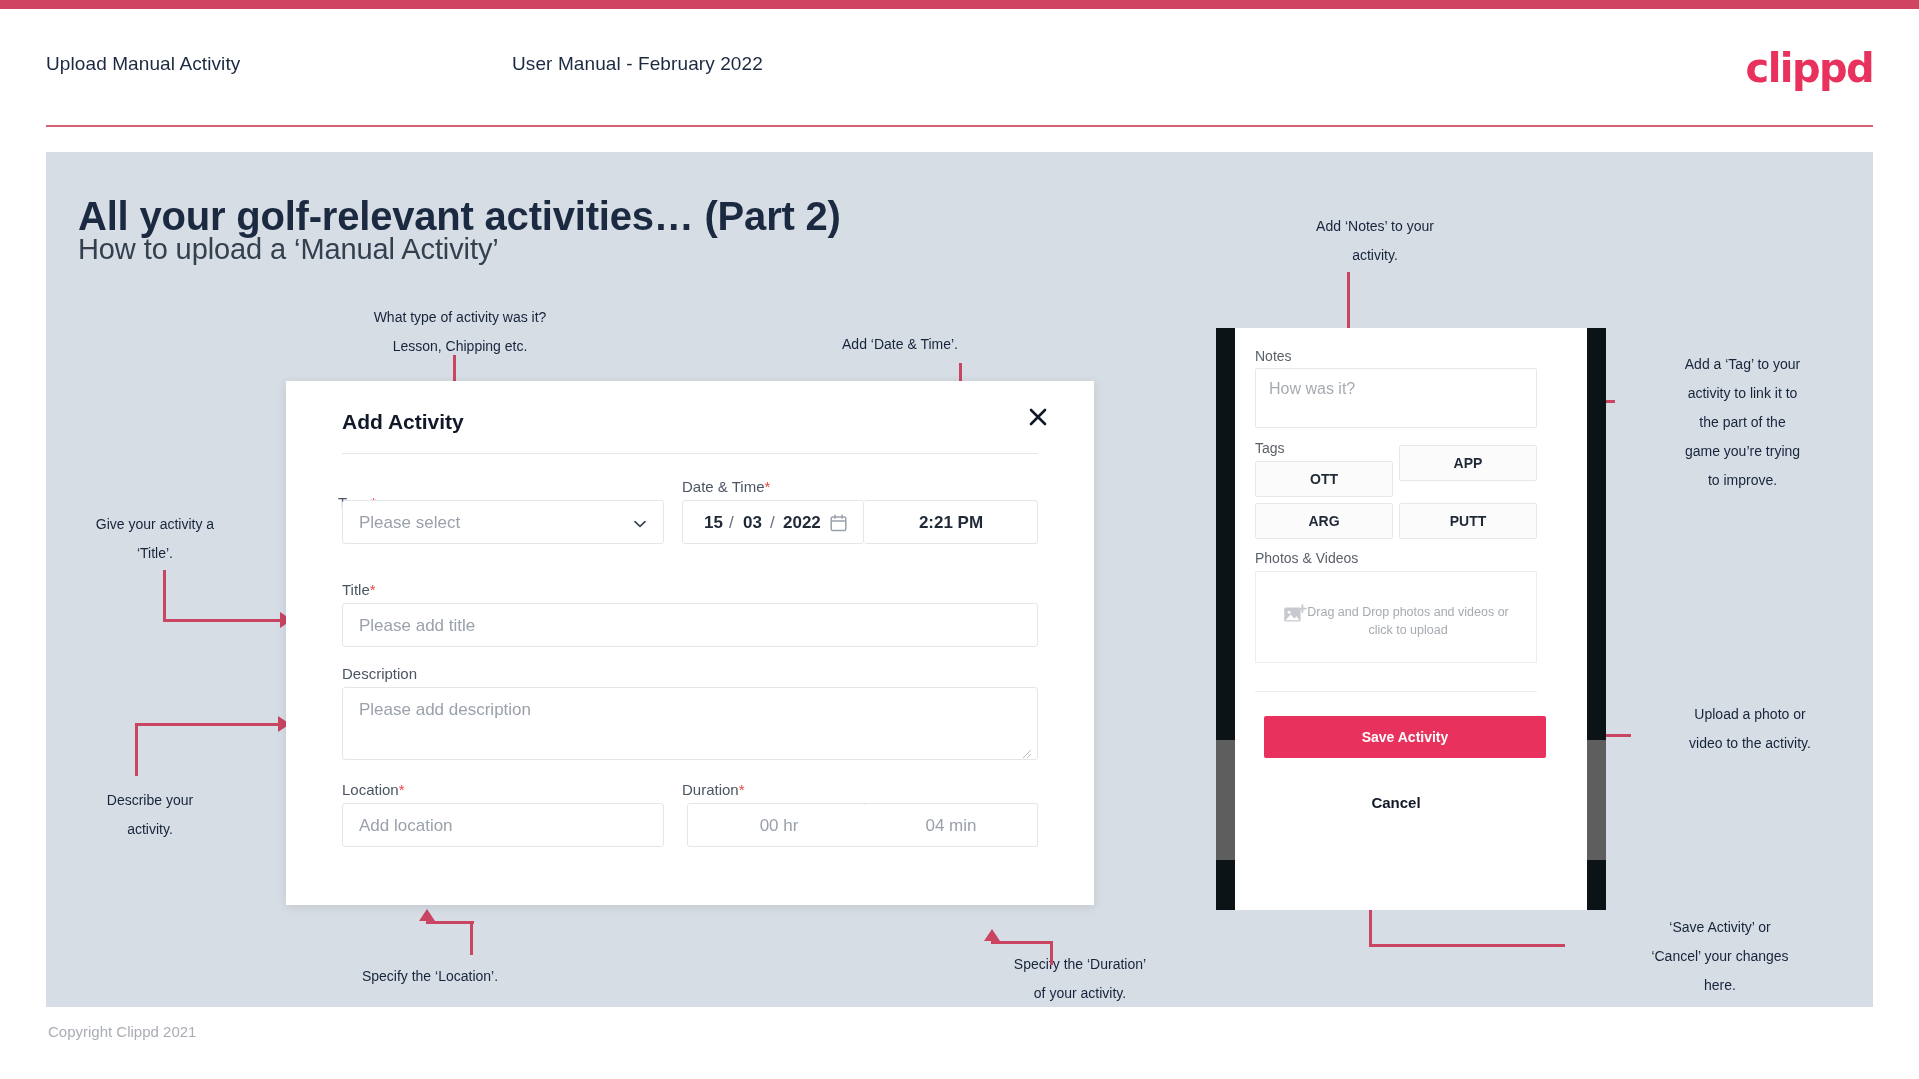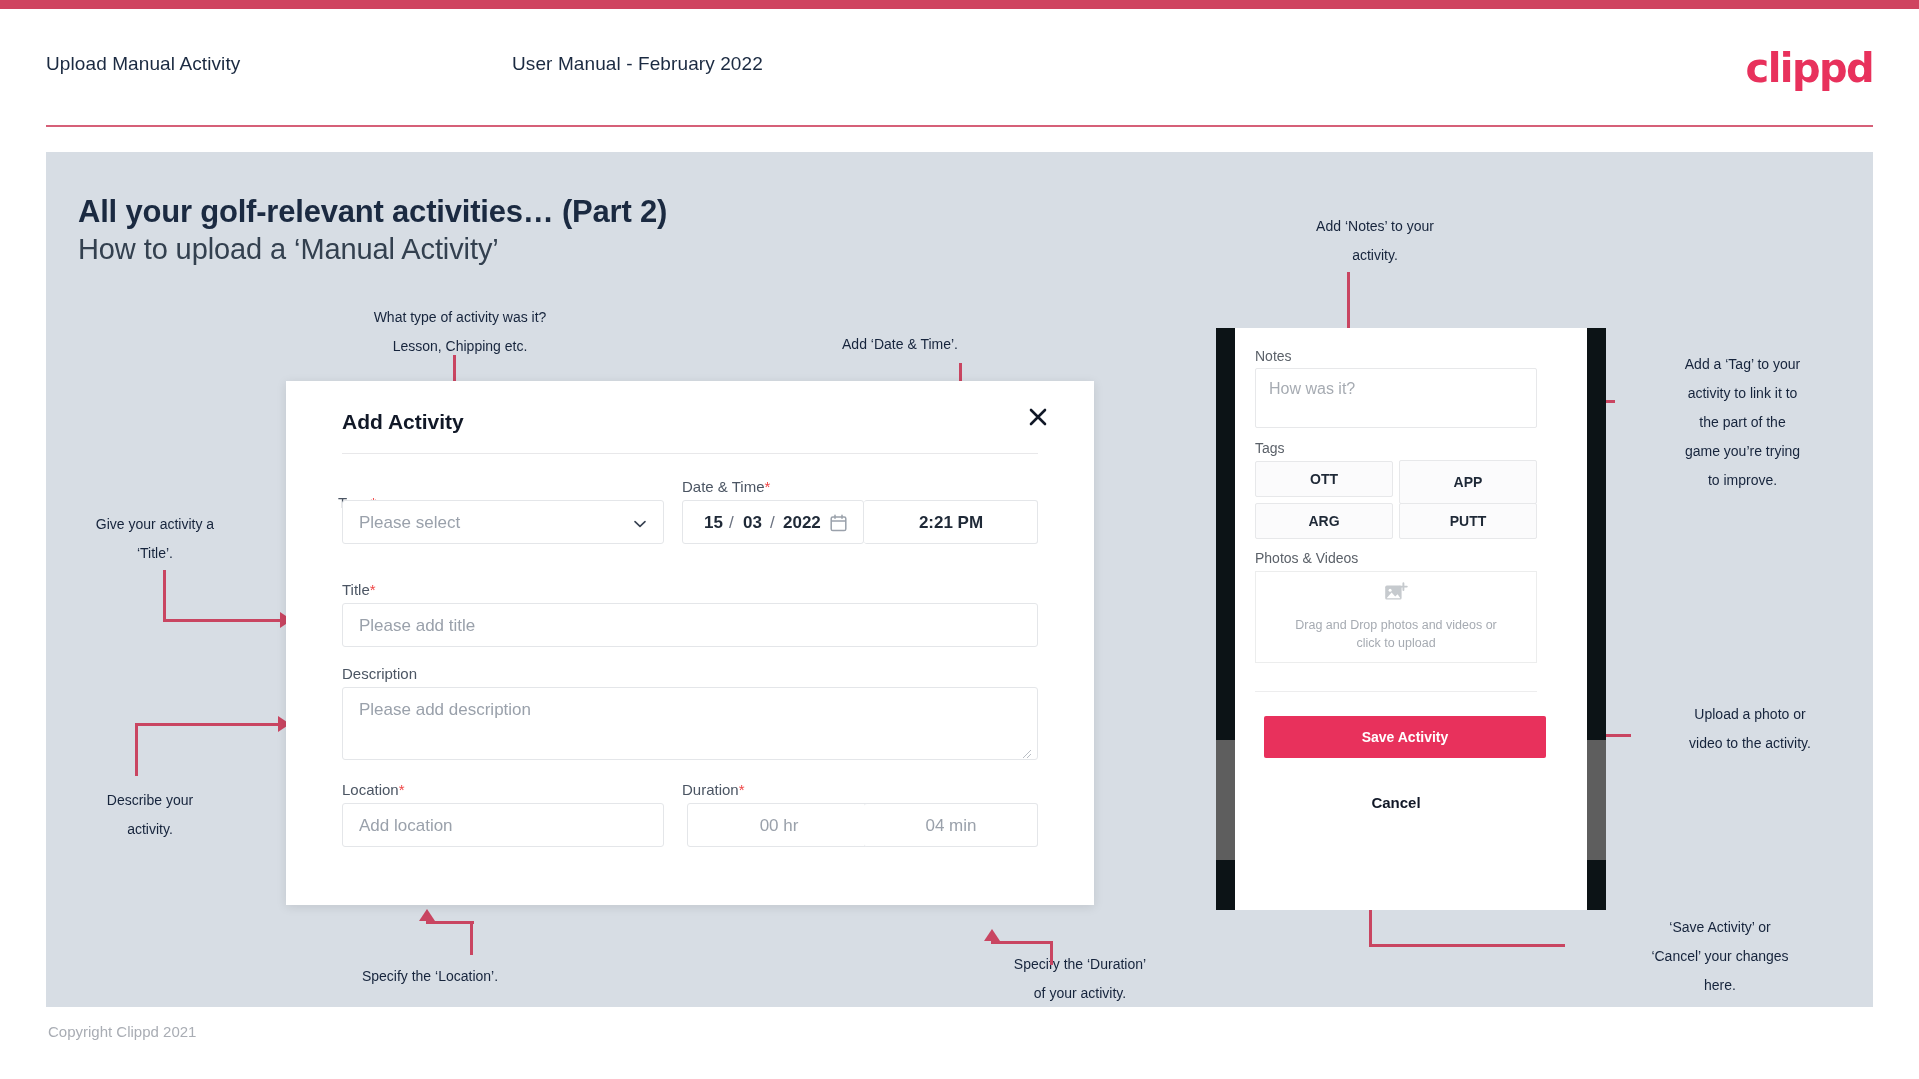--- a/index.html
+++ b/index.html
@@ -12,21 +12,21 @@
   }
   .top-bar{position:absolute;left:0;top:0;width:1919px;height:9px;background:#cf4460;}
   .hdr{position:absolute;left:0;top:9px;width:1919px;height:112px;background:#fff;}
   .hdr-left{position:absolute;left:46px;top:44px;font-size:19px;color:#1b2a41;font-weight:400;letter-spacing:.1px;}
   .hdr-mid{position:absolute;left:512px;top:44px;font-size:19px;color:#1b2a41;font-weight:400;letter-spacing:.1px;}
   .logo{position:absolute;right:46px;top:36px;font-size:40px;font-weight:700;color:#e8315c;letter-spacing:-1.6px;font-family:"DejaVu Sans",sans-serif;}
   .hdr-rule{position:absolute;left:46px;top:125px;width:1827px;height:2px;background:#cf4460;opacity:.85;}
 
   .slide{position:absolute;left:46px;top:152px;width:1827px;height:855px;background:#d7dde4;}
 
-  .title1{position:absolute;left:78px;top:194px;font-size:31px;font-weight:700;color:#1b2a41;letter-spacing:-.2px;}
+  .title1{position:absolute;left:78px;top:194px;font-size:40px;font-weight:700;color:#1b2a41;letter-spacing:-.2px;}
   .title2{position:absolute;left:78px;top:233px;font-size:29px;font-weight:400;color:#33404f;letter-spacing:-.1px;}
 
   .copyright{position:absolute;left:48px;top:1023px;font-size:15px;color:#a9adb4;}
 
   
   .anno{position:absolute;color:#16243c;font-size:14px;line-height:29px;text-align:center;font-weight:500;}
 
   
   .ln{position:absolute;background:#c94561;}
   .arrow{position:absolute;width:0;height:0;}
@@ -61,21 +61,21 @@
   .bez.l{left:0;}
   .bez.r{right:0;}
   .bezgray{position:absolute;width:19px;background:#5e5e5e;}
   .screen{position:absolute;left:19px;top:0;width:352px;height:582px;background:#fff;}
   .plabel{position:absolute;font-size:14px;color:#5b6169;}
   .pfld{position:absolute;border:1px solid #e7e8ea;background:#fff;box-sizing:border-box;border-radius:2px;}
   .pph{position:absolute;font-size:16px;color:#a6abb2;}
   .tagbtn{position:absolute;border:1px solid #e7e8ea;background:#fbfbfc;box-sizing:border-box;border-radius:2px;
           font-size:14px;font-weight:700;color:#1f2937;display:flex;align-items:center;justify-content:center;}
   .dropzone{position:absolute;border:1px solid #eceded;box-sizing:border-box;background:#fff;
-            display:flex;flex-direction:column;align-items:center;justify-content:center;}
+            display:flex;flex-direction:row;align-items:center;justify-content:center;}
   .dz-txt{font-size:12.5px;color:#a6abb2;text-align:center;line-height:18px;margin-top:8px;}
   .prule{position:absolute;height:1px;background:#ededee;}
   .savebtn{position:absolute;background:#e8315c;color:#fff;font-size:14px;font-weight:700;
            display:flex;align-items:center;justify-content:center;border-radius:2px;cursor:pointer;}
   .cancelbtn{position:absolute;font-size:15px;font-weight:700;color:#111827;text-align:center;cursor:pointer;}
 </style>
 </head>
 <body>
 
 <div class="top-bar"></div>
@@ -258,21 +258,21 @@
 
   <div class="screen">
 
     <div class="plabel" style="left:20px;top:20px;">Notes</div>
     <div class="pfld" style="left:20px;top:40px;width:282px;height:60px;">
       <div class="pph" style="left:13px;top:11px;">How was it?</div>
     </div>
 
     <div class="plabel" style="left:20px;top:112px;">Tags</div>
     <div class="tagbtn" style="left:20px;top:133px;width:138px;height:36px;">OTT</div>
-    <div class="tagbtn" style="left:164px;top:132px;width:138px;height:44px;">APP</div>
+    <div class="tagbtn" style="left:164px;top:117px;width:138px;height:36px;">APP</div>
     <div class="tagbtn" style="left:20px;top:175px;width:138px;height:36px;">ARG</div>
     <div class="tagbtn" style="left:164px;top:175px;width:138px;height:36px;">PUTT</div>
 
     <div class="plabel" style="left:20px;top:222px;">Photos &amp; Videos</div>
     <div class="dropzone" style="left:20px;top:243px;width:282px;height:92px;">
       <div>
         <svg width="24" height="22" viewBox="0 0 24 22" aria-hidden="true">
           <rect x="1.2" y="3.6" width="16.4" height="14" rx="1.6" fill="#c6cace"></rect>
           <circle cx="6.1" cy="8.2" r="1.5" fill="#ffffff"></circle>
           <path d="M2.6 16.2 L7.6 10.6 L11.2 14.4 L13.6 12.2 L16.4 16.2 Z" fill="#ffffff"></path>

